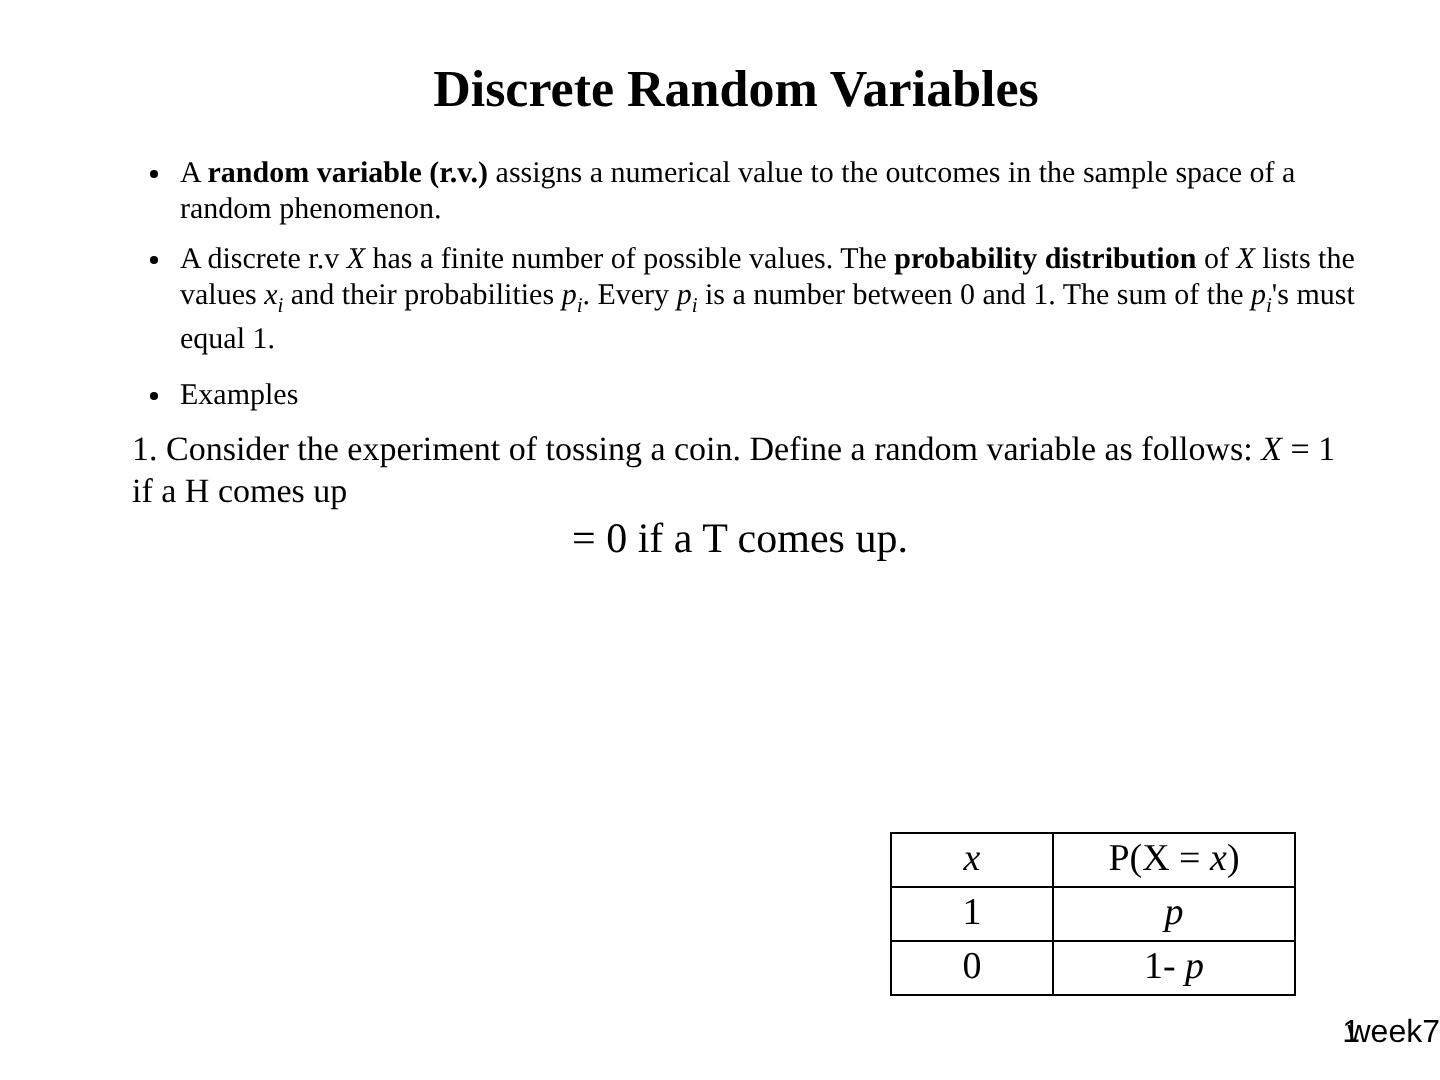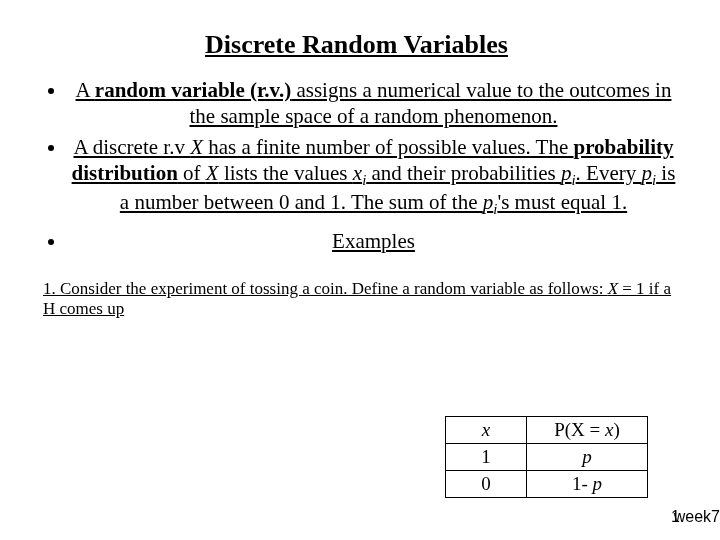--- a/index.html
+++ b/index.html
@@ -7,39 +7,38 @@
     padding: 0;
     width: 720px;
     height: 540px;
     font-family: "Times New Roman", Times, serif;
     background: #fff;
     color: #000;
     position: relative;
     box-sizing: border-box;
   }
   .slide {
-    padding: 20px 40px 0 33px;
-    text-decoration: underline;
+    padding: 20px 40px 0 56px;
   }
   h1 {
     text-align: center;
     font-size: 26px;
     font-weight: bold;
     margin: 10px 0 18px 0;
   }
   ul {
     margin: 0;
     padding-left: 34px;
     list-style-type: disc;
   }
   li {
-    font-size: 21px;
+    font-size: 15px;
     line-height: 1.22;
     margin-bottom: 6px;
-    text-align: center;
+    text-align: left;
   }
   .bold { font-weight: bold; }
   .italic { font-style: italic; }
   .sub { font-size: 0.7em; vertical-align: sub; }
   .numbered {
     font-size: 17px;
     line-height: 1.22;
     margin: 6px 0 0 10px;
   }
   .indent-def {
@@ -90,26 +89,27 @@
 <div class="slide">
   <h1>Discrete Random Variables</h1>
 
   <ul>
     <li>
       <span>A </span><span class="bold">random variable (r.v.)</span><span> assigns a numerical value to the outcomes in the sample space of a random phenomenon.</span>
     </li>
     <li>
       <span>A discrete r.v </span><span class="italic">X</span><span> has a finite number of possible values. The </span><span class="bold">probability distribution</span><span> of </span><span class="italic">X</span><span> lists the values </span><span class="italic">x</span><span class="italic sub">i</span><span> and their probabilities </span><span class="italic">p</span><span class="italic sub">i</span><span>. Every </span><span class="italic">p</span><span class="italic sub">i</span><span> is a number between 0 and 1. The sum of the </span><span class="italic">p</span><span class="italic sub">i</span><span>'s must equal 1.</span>
     </li>
-    <li style="margin-top:10px;margin-bottom:24px">Examples</li>
+    <li style="margin-top:10px;margin-bottom:8px">Examples</li>
   </ul>
 
   <div class="numbered">
     <span>1.  Consider the experiment of tossing a coin. Define a random variable as follows:  </span><span class="italic">X</span><span> = 1 if a H comes up</span>
   </div>
+  <div class="indent-def">= 0 if a T comes up.</div>
 </div>
 
 <table class="prob">
   <tbody>
       <tr>
     <th><span class="italic">x</span></th>
     <th><span>P(X = </span><span class="italic">x</span><span>)</span></th>
   </tr>
   <tr>
     <td>1</td>

